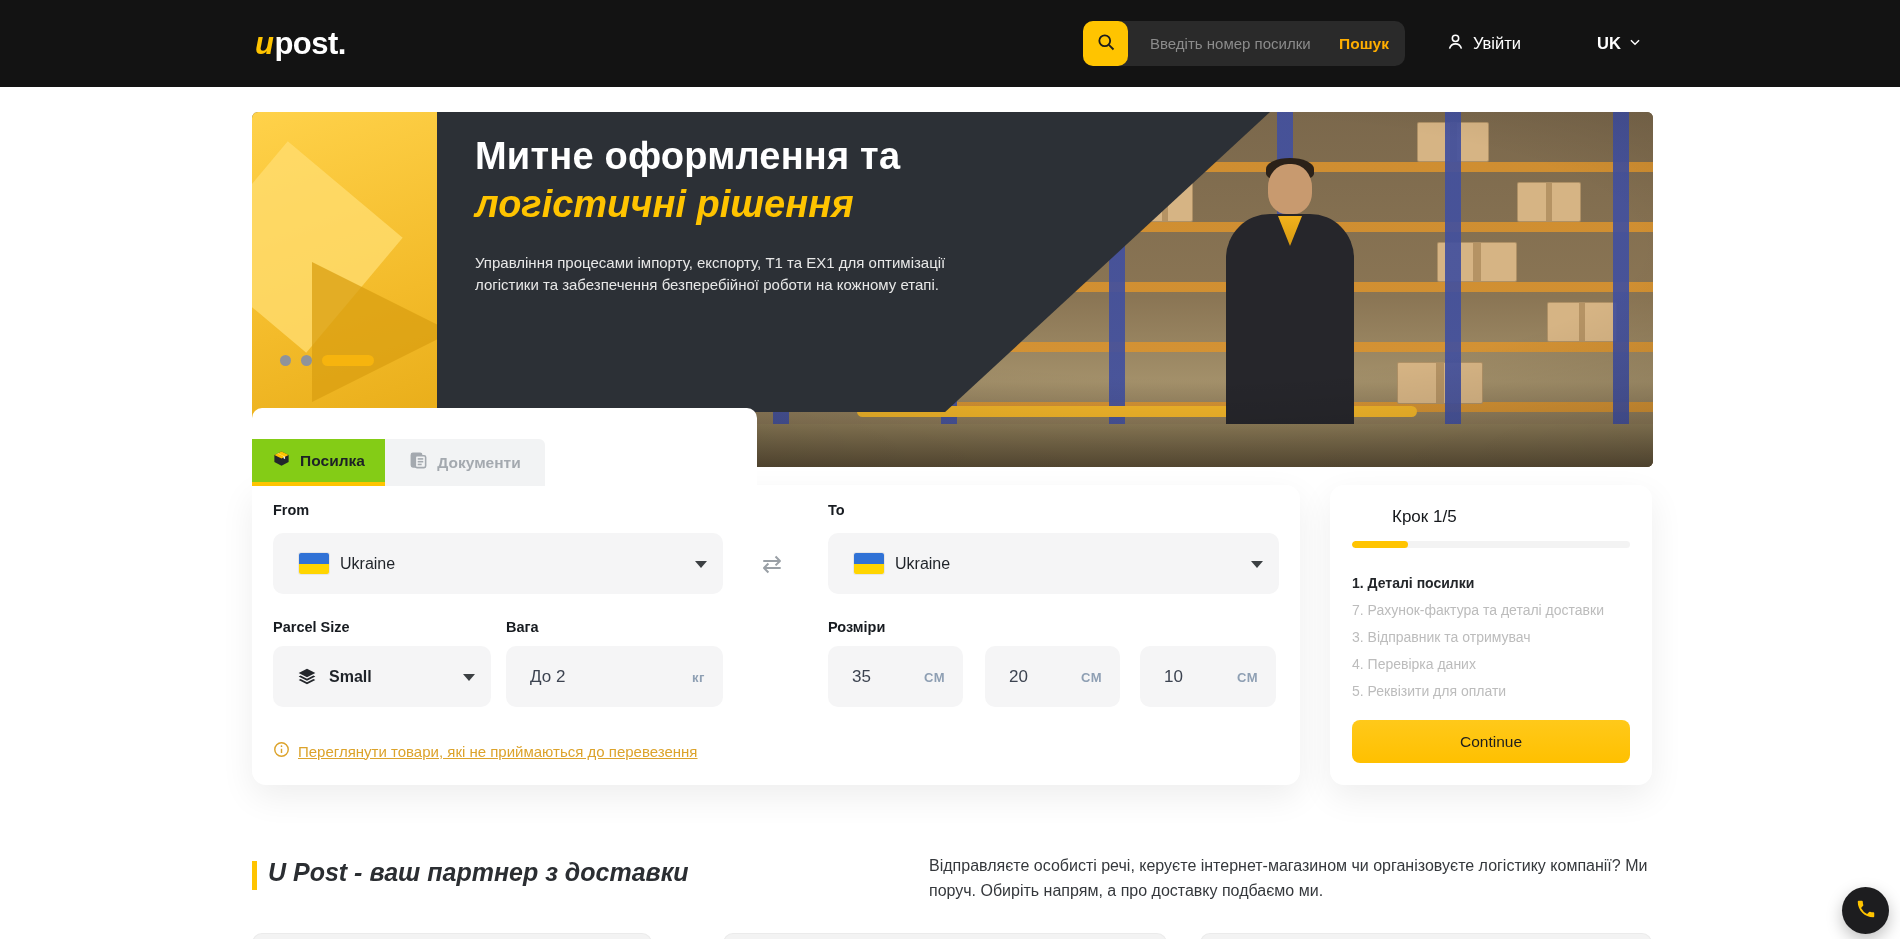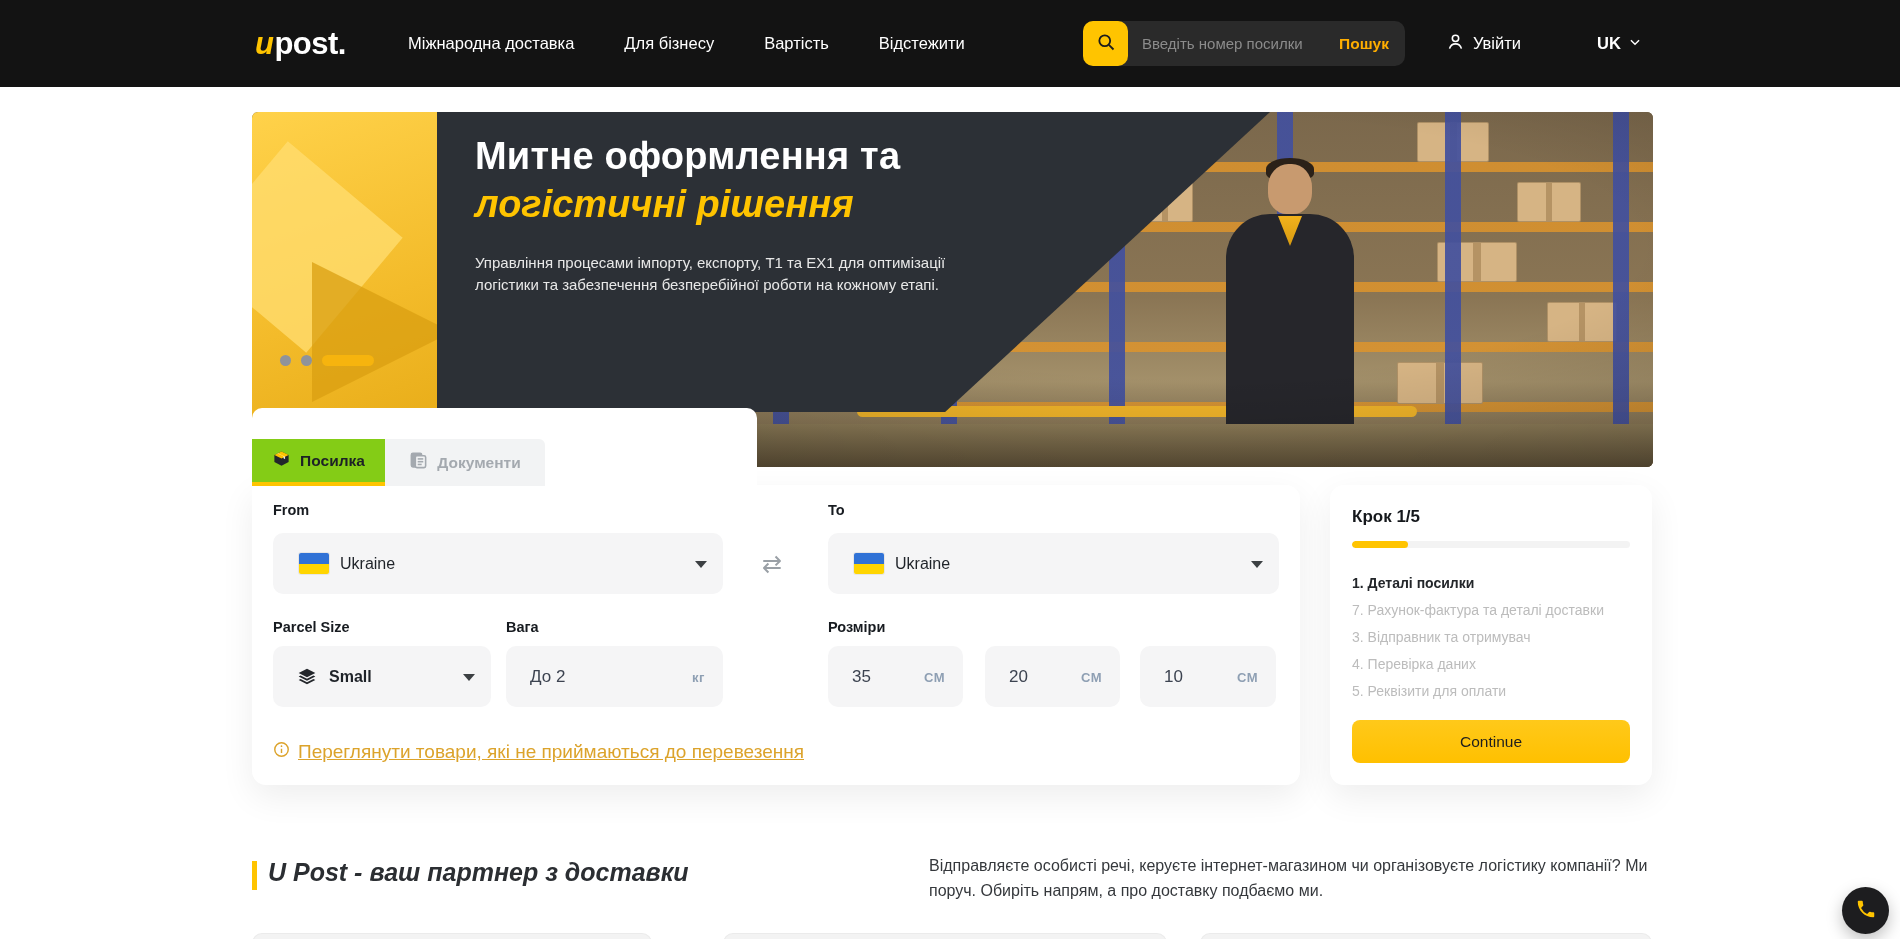--- a/index.html
+++ b/index.html
@@ -13,21 +13,21 @@
     font-size:31px; font-weight:800; letter-spacing:-0.5px; cursor:pointer; }
   .logo .u { color:#FFC400; font-style:italic; font-weight:800; margin-right:1px; }
   .logo .rest { color:#ffffff; }
   .nav-links { left:408px; top:0; height:87px; display:flex; align-items:center; gap:50px; }
   .nav-link { color:#fff; font-size:16.5px; font-weight:500; cursor:pointer; white-space:nowrap; }
   .searchbox { left:1083px; top:21px; width:322px; height:45px; background:#2a2a2a;
     border-radius:10px; display:flex; align-items:center; }
   .search-btn { width:45px; height:45px; background:#FFC400; border:none; border-radius:10px;
     display:flex; align-items:center; justify-content:center; cursor:pointer; flex:0 0 45px; }
   .search-input { flex:1; background:transparent; border:none; outline:none; color:#ddd;
-    font-size:15px; padding:0 8px 0 14px; font-family:inherit; min-width:0; }
+    font-size:15px; padding:0 8px 0 22px; font-family:inherit; min-width:0; }
   .search-input::placeholder { color:#8b8b8b; }
   .search-submit { background:none; border:none; color:#FFAE00; font-weight:700; font-size:15.5px;
     padding:0 16px 0 4px; cursor:pointer; font-family:inherit; }
   .login { left:1446px; top:0; height:87px; display:flex; align-items:center; gap:8px;
     color:#fff; font-size:16.5px; cursor:pointer; }
   .lang { left:1597px; top:0; height:87px; display:flex; align-items:center; gap:7px;
     color:#fff; font-size:16.5px; font-weight:600; cursor:pointer; }
 
   
   .banner { left:252px; top:112px; width:1401px; height:355px; border-radius:6px;
@@ -95,27 +95,27 @@
   .sel-value { font-size:16px; color:#1f2329; margin-left:11px; }
   .sel-value.bold { font-weight:700; margin-left:12px; }
   .caret { position:absolute; right:16px; top:50%; margin-top:-3px; width:0; height:0;
     border-left:6px solid transparent; border-right:6px solid transparent; border-top:7px solid #3c4043; }
   .swap { position:absolute; color:#9aa0a6; font-size:24px; cursor:pointer; }
   .num-input { background:transparent; border:none; outline:none; font-size:17px; color:#3c4350;
     width:100%; padding-left:24px; font-family:inherit; }
   .unit { position:absolute; right:18px; top:50%; transform:translateY(-50%); color:#8e9fb3;
     font-size:13px; font-weight:600; letter-spacing:.5px; }
   .restrict { position:absolute; left:21px; top:256px; display:flex; align-items:center; gap:8px;
-    color:#DCA32B; font-size:19px; cursor:pointer; }
+    color:#DCA32B; font-size:15px; cursor:pointer; }
   .restrict .txt { text-decoration:underline; }
 
   
   .steps-card { left:1330px; top:485px; width:322px; height:300px; background:#fff;
     border-radius:14px; box-shadow:0 12px 34px rgba(0,0,0,.07); padding:22px; }
-  .steps-title { font-size:17px; font-weight:700; color:#15181c; }
+  .steps-title { font-size:17px; font-weight:400; color:#15181c;margin-left:40px; }
   .progress { margin-top:14px; width:100%; height:7px; background:#f3f3f3; border-radius:4px; overflow:hidden; }
   .progress-fill { height:100%; background:#FFC400; border-radius:4px; }
   .steps-list { margin-top:22px; }
   .step { font-size:14px; color:#bcbcbc; line-height:27px; white-space:nowrap; }
   .step.active { color:#23262a; font-weight:600; }
   .continue-btn { position:absolute; left:22px; right:22px; bottom:22px; height:43px;
     background:linear-gradient(180deg,#ffc91a,#ffc000); border:none; border-radius:8px;
     font-size:15.5px; font-weight:400; color:#1e1e1e; cursor:pointer; font-family:inherit; }
 
   
@@ -130,26 +130,20 @@
     display:flex; align-items:center; justify-content:center; }
 </style>
 </head>
 <body>
 
 <div class="abs navbar">
   <div class="abs logo">
     <span class="u">u</span>
     <span class="rest">post.</span>
   </div>
-  <nav class="abs nav-links">
-    <span class="nav-link">Міжнародна доставка</span>
-    <span class="nav-link">Для бізнесу</span>
-    <span class="nav-link">Вартість</span>
-    <span class="nav-link">Відстежити</span>
-  </nav>
   <div class="abs searchbox">
     <button class="search-btn">
       <span>
         <svg width="20" height="20" viewBox="0 0 24 24" fill="none" stroke="#1c1c1c" stroke-width="2.2">
           <circle cx="10.5" cy="10.5" r="6.5"></circle>
             <line x1="15.5" y1="15.5" x2="21" y2="21"></line>
         </svg>
       </span>
     </button>
     <input class="search-input" placeholder="Введіть номер посилки" style="">

